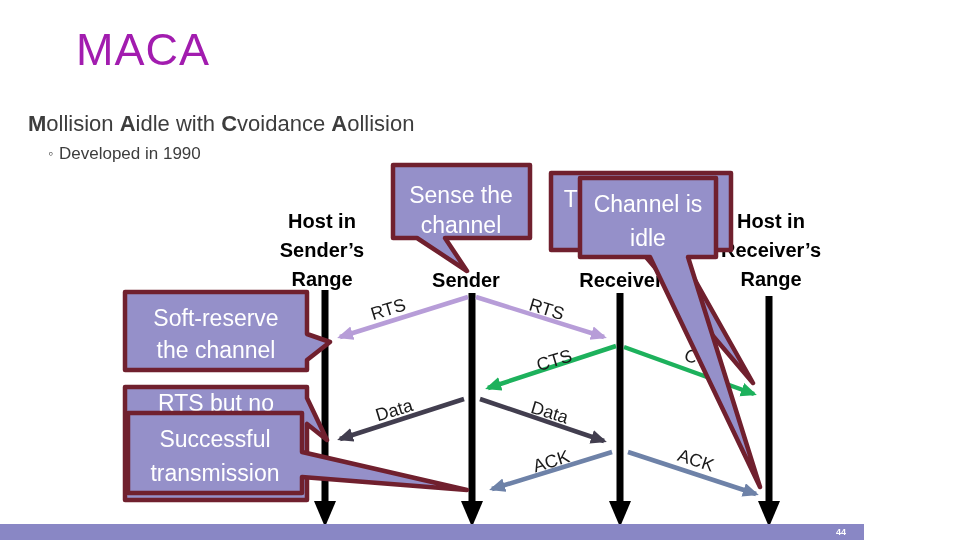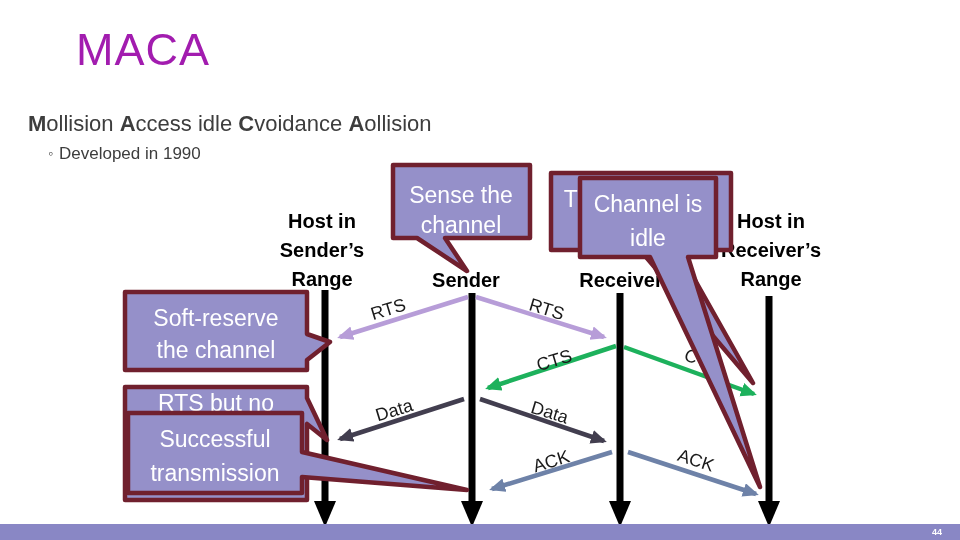--- a/index.html
+++ b/index.html
@@ -4,36 +4,36 @@
 <style>
   html,body{margin:0;padding:0;background:#ffffff;}
   .slide{position:relative;width:960px;height:540px;background:#ffffff;overflow:hidden;
          font-family:"Liberation Sans", sans-serif;}
   .title{position:absolute;left:36px;top:24px;font-size:45px;font-weight:300;
          color:#a21caf;letter-spacing:1px;margin-left:40px;}
   .subtitle{position:absolute;left:28px;top:111px;font-size:22px;color:#3d3d3d;}
   .subtitle .b{font-weight:bold;}
   .bullet{position:absolute;left:48px;top:144px;font-size:17px;color:#3d3d3d;text-align:center;}
   .bullet .marker{margin-right:6px;font-size:14px;vertical-align:1px;}
-  .footer-bar{position:absolute;left:0;top:524px;width:960px;height:16px;background:#8987c5;}
+  .footer-bar{position:absolute;left:0;top:524px;width:864px;height:16px;background:#8987c5;}
   .page-num{position:absolute;right:18px;top:3px;font-size:9px;font-weight:bold;color:#ffffff;}
   svg{position:absolute;left:0;top:0;}
   .node-label{font-size:20px;font-weight:bold;fill:#000000;}
   .msg-label{font-size:18px;fill:#1a1a1a;}
   .callout{fill:#9590c9;stroke:#70202e;stroke-width:4.5;stroke-linejoin:round;}
   .callout-text{font-size:23px;fill:#ffffff;}
 </style>
 </head>
 <body>
 
 <div class="slide">
 
   <div class="title">MACA</div>
 
-  <div class="subtitle"><span class="b">M</span><span>ollision </span><span class="b">A</span><span>ccess idle </span><span class="b">C</span><span>voidance </span><span class="b">A</span><span>ollision</span></div>
+  <div class="subtitle"><span class="b">M</span><span>ollision </span><span class="b">A</span><span>idle with </span><span class="b">C</span><span>voidance </span><span class="b">A</span><span>ollision</span></div>
 
   <div class="bullet"><span class="marker">◦</span><span>Developed in 1990</span></div>
 
   <svg width="960" height="540" viewBox="0 0 960 540">
     <defs>
       <marker id="mk-rts" markerUnits="userSpaceOnUse" markerWidth="18" markerHeight="16" refX="13" refY="7" orient="auto">
         <path d="M0,0 L16,7 L0,14 Z" fill="#b79dd8"></path>
       </marker>
       <marker id="mk-cts" markerUnits="userSpaceOnUse" markerWidth="18" markerHeight="16" refX="13" refY="7" orient="auto">
         <path d="M0,0 L16,7 L0,14 Z" fill="#1db15c"></path>

